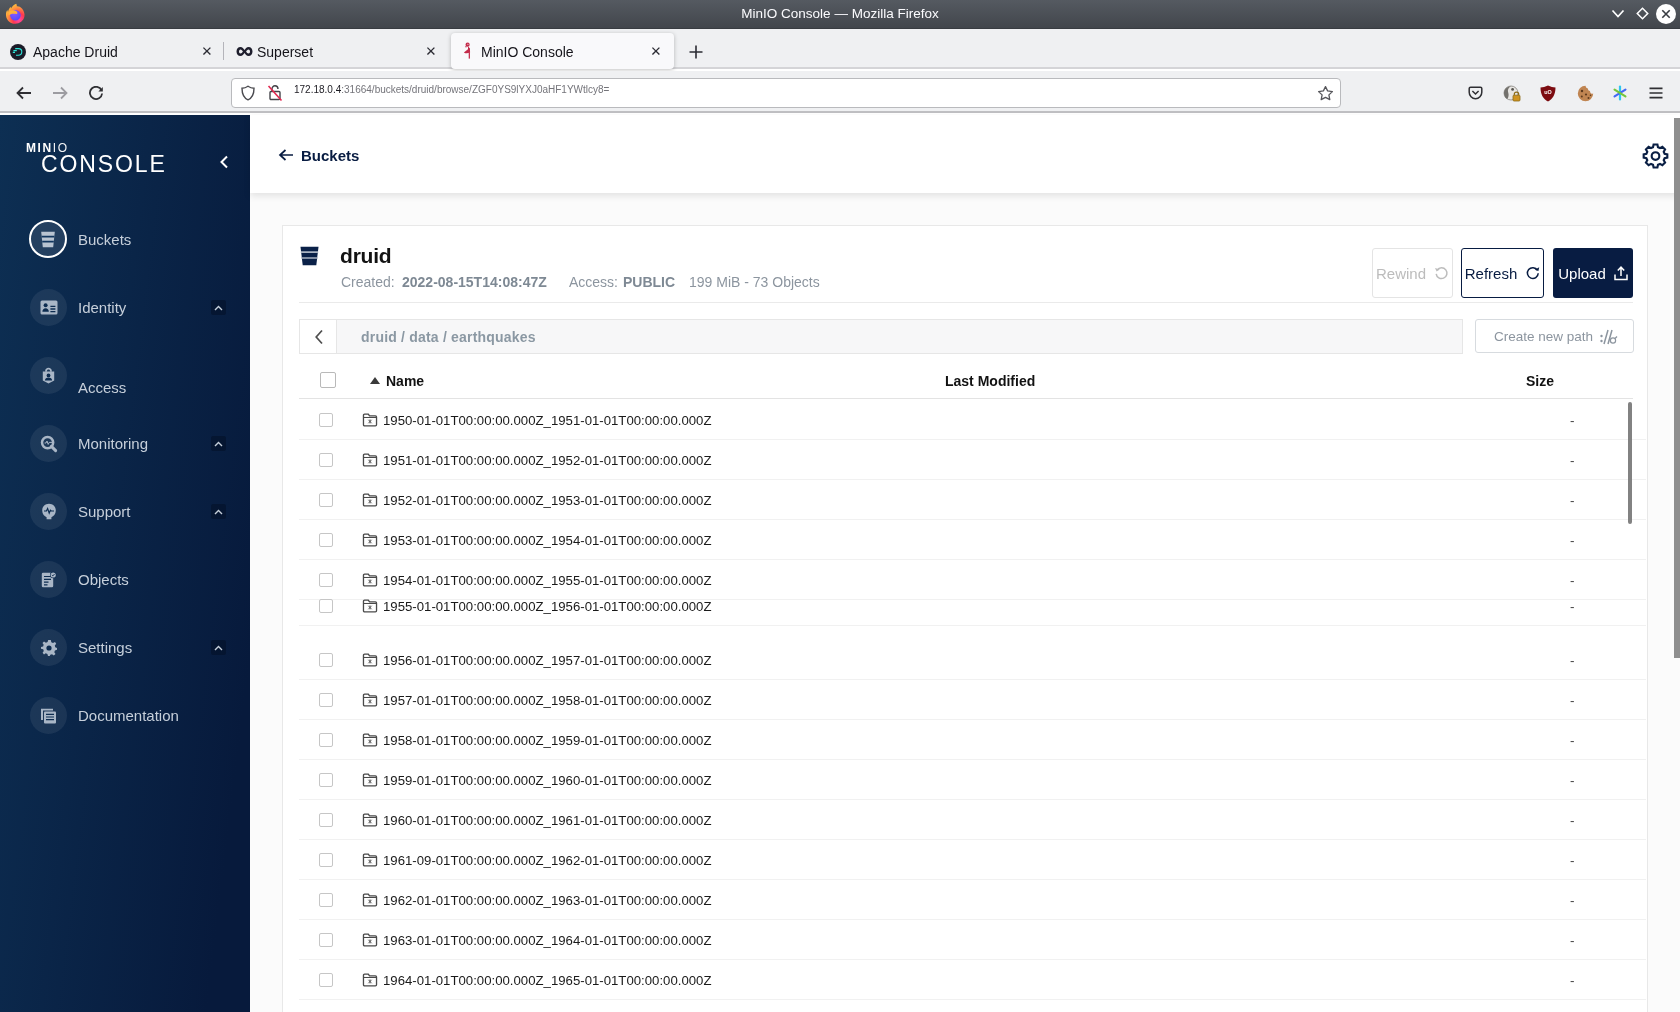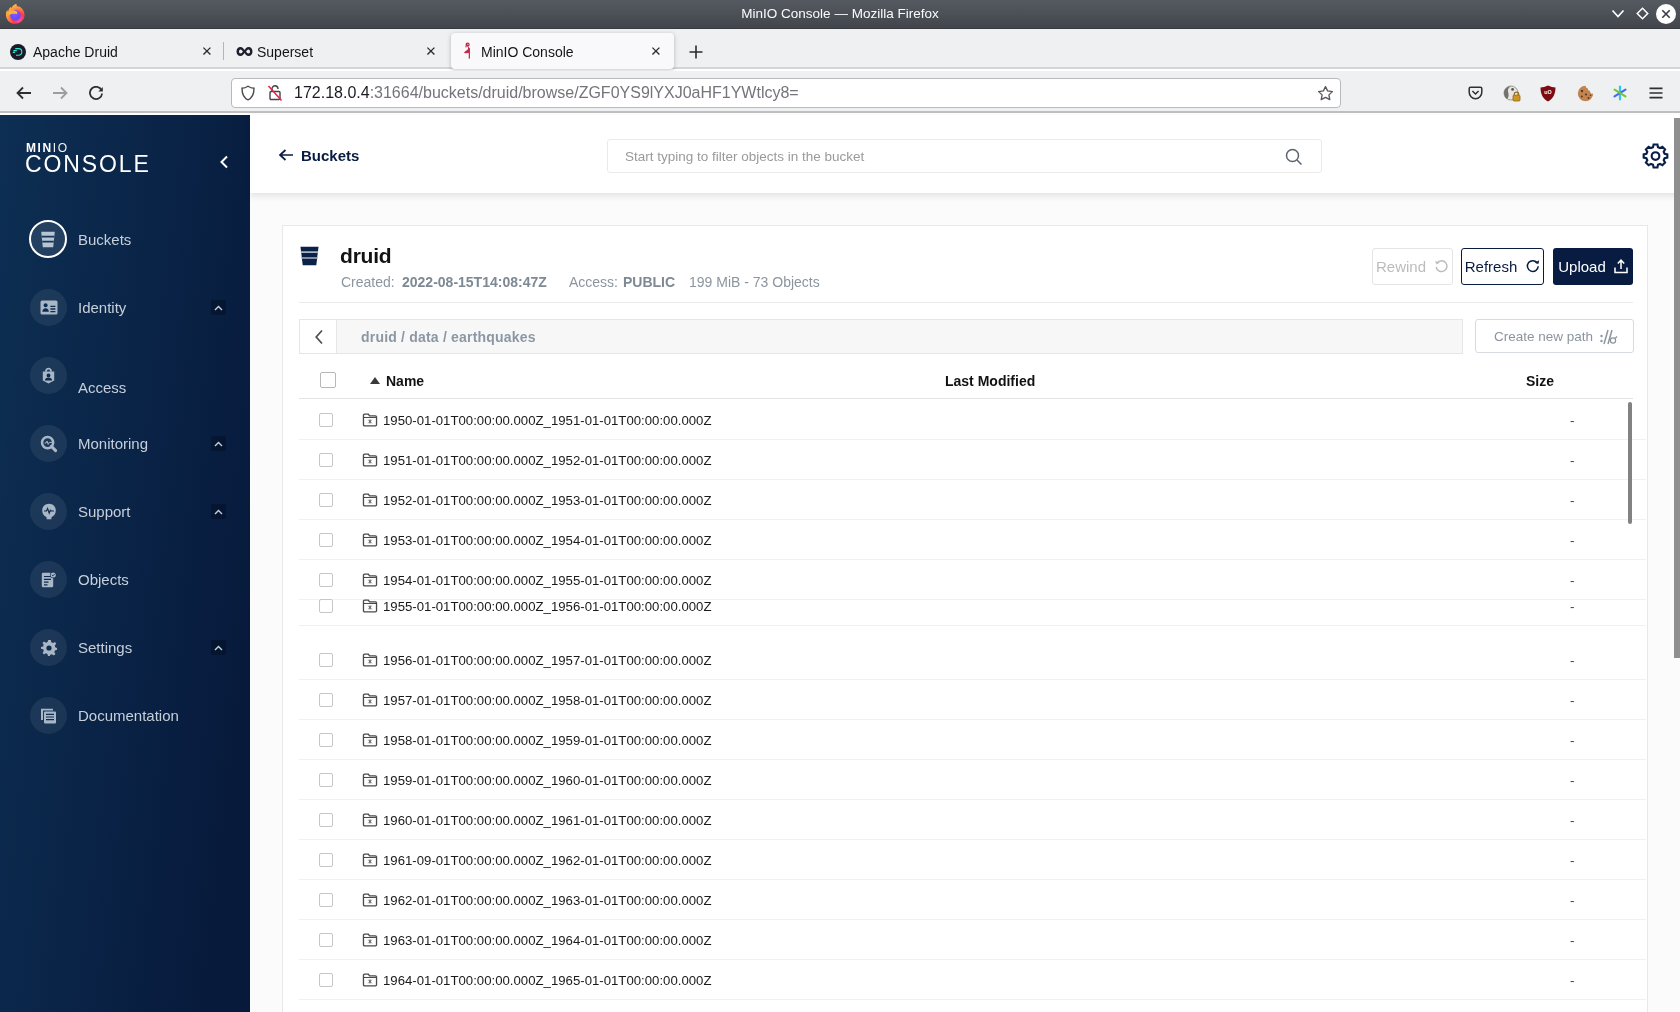--- a/index.html
+++ b/index.html
@@ -26,21 +26,21 @@
 .mitem { position:absolute; left:0; width:250px; height:68px; }
 .mcirc { position:absolute; left:30px; top:0; width:37px; height:37px; border-radius:50%;
   background:rgba(255,255,255,0.07); display:flex; align-items:center; justify-content:center; }
 .mcirc.active { border:2px solid #fff; background:rgba(255,255,255,0.1); }
 .mlabel { position:absolute; left:78px; font-size:15px; color:#c6cfda; }
 .mchev { position:absolute; left:211px; width:15px; height:15px; background:rgba(4,17,40,0.6); border-radius:2px;
   display:flex; align-items:center; justify-content:center; }
 #topbar { position:absolute; left:250px; top:0; width:1430px; height:78px; background:#fff;
   box-shadow:0 3px 7px rgba(0,0,0,0.1); }
 #card { position:absolute; left:282px; top:110px; width:1366px; height:800px; background:#fff; border:1px solid #e8e8e8; }
-.btn { position:absolute; top:22px; height:37px; border-radius:3px; font-size:15px;
+.btn { position:absolute; top:22px; height:50px; border-radius:3px; font-size:15px;
   display:flex; align-items:center; justify-content:center; gap:8px; }
 .bc { position:absolute; left:16px; top:93px; width:1164px; height:35px; border:1px solid #e6e6e6; background:#f7f7f8;}
 .hrow { position:absolute; font-weight:bold; font-size:14px; color:#121212; }
 .trow { position:absolute; left:16px; width:1347px; height:40px; border-bottom:1px solid #f1f1f1; }
 .cb { position:absolute; border:1px solid #c6c6c6; border-radius:2px; background:#fff; }
 .fname { position:absolute; left:84px; top:13px; font-size:13.2px; color:#1a1a1a; white-space:nowrap; }
 .dash { position:absolute; left:1271px; top:13px; font-size:13.5px; color:#444; }
 </style>
 </head>
 <body>
@@ -120,21 +120,21 @@
 </svg>
 <div id="urlbar"></div>
 <svg class="abs" style="left:241px;top:85px" width="14" height="16" viewBox="0 0 14 16">
   <path d="M7 1.2 C9 2.6 11 3.2 13 3.2 C13 8.6 11 13 7 14.8 C3 13 1 8.6 1 3.2 C3 3.2 5 2.6 7 1.2 Z" fill="none" stroke="#4a4a4f" stroke-width="1.4"></path>
 </svg>
 <svg class="abs" style="left:267px;top:84px" width="16" height="18" viewBox="0 0 16 18">
   <rect x="3" y="7.5" width="10" height="8" rx="1" fill="none" stroke="#44444a" stroke-width="1.4"></rect>
   <path d="M5 7.5 L5 5 C5 3 6.3 1.8 8 1.8 C9.7 1.8 11 3 11 5" fill="none" stroke="#44444a" stroke-width="1.4"></path>
   <path d="M1.5 2 L14.5 16.5" stroke="#e22850" stroke-width="1.6"></path>
 </svg>
-<div class="abs" style="left:294px;top:84px;font-size:16px;color:#1c1b22;white-space:nowrap">172.18.0.4<span style="color:#74747a">:31664/buckets/druid/browse/ZGF0YS9lYXJ0aHF1YWtlcy8=</span></div>
+<div class="abs" style="left:294px;top:84px;font-size:10px;color:#1c1b22;white-space:nowrap">172.18.0.4<span style="color:#74747a">:31664/buckets/druid/browse/ZGF0YS9lYXJ0aHF1YWtlcy8=</span></div>
 <svg class="abs" style="left:1317px;top:85px" width="17" height="16" viewBox="0 0 17 16">
   <path d="M8.5 1.6 L10.6 5.9 L15.4 6.6 L11.9 9.9 L12.8 14.6 L8.5 12.4 L4.2 14.6 L5.1 9.9 L1.6 6.6 L6.4 5.9 Z" fill="none" stroke="#55555a" stroke-width="1.3" stroke-linejoin="round"></path>
 </svg>
 
 <svg class="abs" style="left:1468px;top:86px" width="15" height="14" viewBox="0 0 15 14">
   <path d="M1.2 2.5 C1.2 1.7 1.8 1.2 2.6 1.2 L12.4 1.2 C13.2 1.2 13.8 1.7 13.8 2.5 L13.8 6.2 C13.8 9.8 11 12.8 7.5 12.8 C4 12.8 1.2 9.8 1.2 6.2 Z" fill="none" stroke="#2f2f33" stroke-width="1.5"></path>
   <path d="M4.4 5 L7.5 8 L10.6 5" fill="none" stroke="#2f2f33" stroke-width="1.5"></path>
 </svg>
 <svg class="abs" style="left:1503px;top:85px" width="18" height="17" viewBox="0 0 18 17">
   <circle cx="8" cy="8" r="7" fill="#e8e6e3" stroke="#9a9894" stroke-width="1"></circle>
@@ -160,21 +160,21 @@
   <rect x="6.9" y="0.5" width="2.2" height="15" rx="1.1" fill="#4468f5" transform="rotate(58 8 8)"></rect>
   <rect x="6.9" y="0.5" width="2.2" height="15" rx="1.1" fill="#74c63c" transform="rotate(-58 8 8)"></rect>
 </svg>
 <svg class="abs" style="left:1649px;top:87px" width="14" height="12" viewBox="0 0 14 12">
   <path d="M0.5 1.4 L13.5 1.4 M0.5 6 L13.5 6 M0.5 10.6 L13.5 10.6" stroke="#2f2f33" stroke-width="1.7"></path>
 </svg>
 
 <div id="app">
   <div id="sidebar">
     <div class="abs" style="left:26px;top:26px;color:#fff;font-size:12px;font-weight:bold;letter-spacing:1.6px"><span>MIN</span><span style="font-weight:400;opacity:0.95">IO</span></div>
-    <div class="abs" style="left:25px;top:36px;color:#fff;font-size:23px;font-weight:300;letter-spacing:1.9px">CONSOLE</div>
+    <div class="abs" style="left:41px;top:36px;color:#fff;font-size:23px;font-weight:300;letter-spacing:1.9px">CONSOLE</div>
     <svg class="abs" style="left:219px;top:40px" width="10" height="14" viewBox="0 0 10 14">
       <path d="M8 1.5 L2.5 7 L8 12.5" fill="none" stroke="#fff" stroke-width="2"></path>
     </svg>
 
     <div class="mitem" style="top:106px">
       <div class="mcirc active" style="left:29px;top:-1px;width:38px;height:38px">
         <svg width="16" height="17" viewBox="0 0 16 17">
             <path d="M1.2 0.8 L14.8 0.8 L13.2 16.2 L2.8 16.2 Z" fill="#b9c4d1"></path>
             <path d="M1.6 5.6 L14.4 5.6 M2.2 10.6 L13.8 10.6" stroke="#12365f" stroke-width="1.7"></path>
           </svg>
@@ -273,27 +273,20 @@
           </svg>
       </div>
       <div class="mlabel" style="top:10px">Documentation</div>
     </div>
   </div>
   <div id="topbar">
     <svg class="abs" style="left:28px;top:33px" width="16" height="14" viewBox="0 0 16 14">
       <path d="M15 7 L2 7 M7.5 2 L2 7 L7.5 12" fill="none" stroke="#081C42" stroke-width="1.7"></path>
     </svg>
     <div class="abs" style="left:51px;top:32px;font-size:15px;font-weight:bold;color:#081C42">Buckets</div>
-    <div class="abs" style="left:357px;top:24px;width:715px;height:34px;border:1px solid #eaeaea;border-radius:3px;background:#fff">
-      <div class="abs" style="left:17px;top:9px;font-size:13.5px;color:#9a9a9a">Start typing to filter objects in the bucket</div>
-      <svg class="abs" style="right:18px;top:8px" width="18" height="18" viewBox="0 0 18 18">
-        <circle cx="7.5" cy="7.5" r="6" fill="none" stroke="#5a646e" stroke-width="1.5"></circle>
-        <path d="M12 12 L16.5 16.5" stroke="#5a646e" stroke-width="1.5"></path>
-      </svg>
-    </div>
     <svg class="abs" style="left:1392px;top:27px" width="27" height="27" viewBox="0 0 24 24">
       <path fill="none" stroke="#0a1f44" stroke-width="1.9" d="M10.3 2.2 L13.7 2.2 L14.2 4.6 L16 5.4 L18.1 4.2 L20.5 6.6 L19.3 8.7 L20.1 10.5 L22.5 11 L22.5 13.9 L20.1 14.4 L19.3 16.2 L20.5 18.3 L18.1 20.7 L16 19.5 L14.2 20.3 L13.7 22.7 L10.3 22.7 L9.8 20.3 L8 19.5 L5.9 20.7 L3.5 18.3 L4.7 16.2 L3.9 14.4 L1.5 13.9 L1.5 11 L3.9 10.5 L4.7 8.7 L3.5 6.6 L5.9 4.2 L8 5.4 L9.8 4.6 Z"></path>
       <circle cx="12" cy="12.5" r="3.4" fill="none" stroke="#0a1f44" stroke-width="1.9"></circle>
     </svg>
   </div>
   <div id="card">
 
     <svg class="abs" style="left:16px;top:20px" width="21" height="20" viewBox="0 0 21 20">
       <path d="M1.5 0.8 L19.5 0.8 L17.3 19.2 L3.7 19.2 Z" fill="#0a2148"></path>
       <path d="M1.8 6.2 L19.2 6.2 M2.5 12 L18.5 12" stroke="#aab4c2" stroke-width="1.7"></path>

